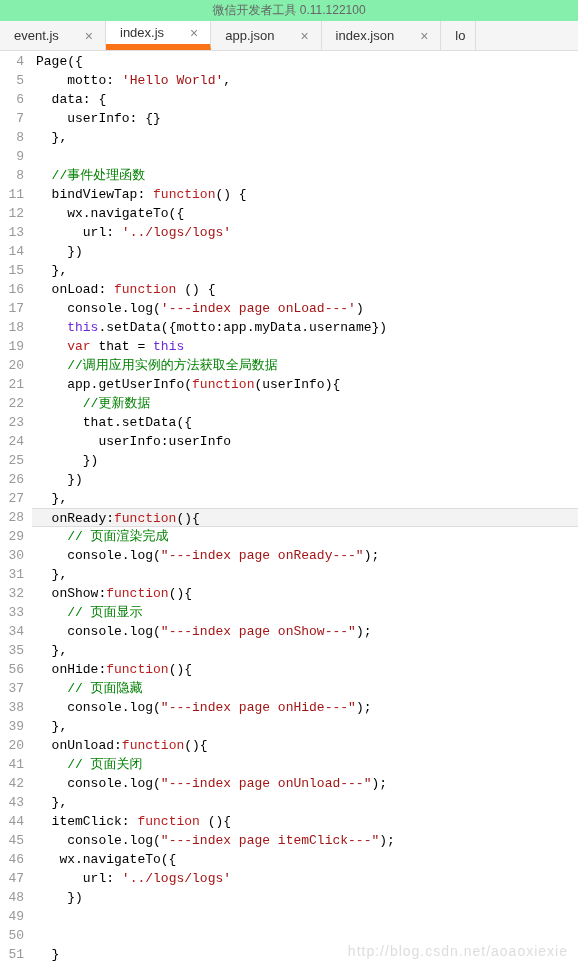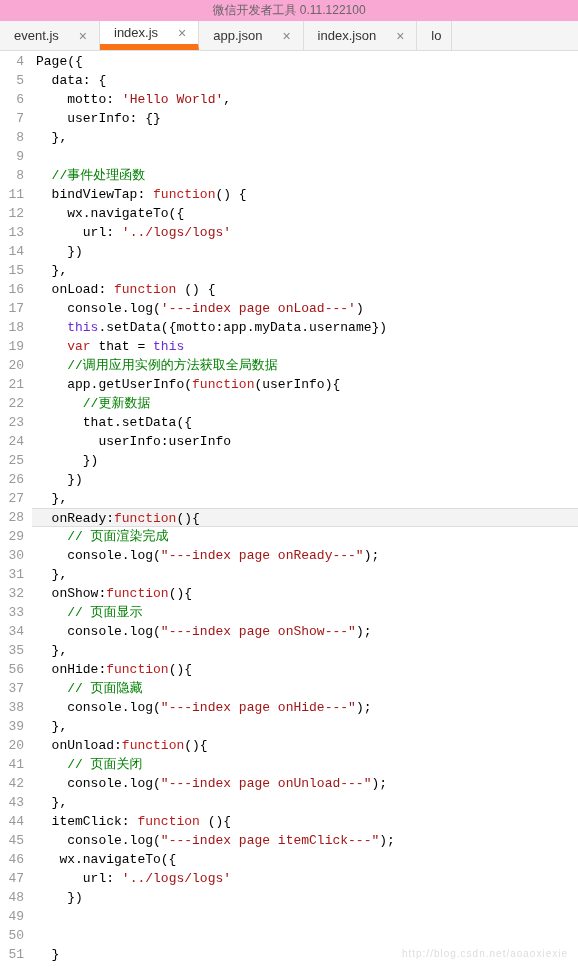--- a/index.html
+++ b/index.html
@@ -4,21 +4,21 @@
   <style>
     * { margin: 0; padding: 0; box-sizing: border-box; }
     body {
       font-family: Consolas, 'Courier New', monospace;
       font-size: 13px;
       background: #fff;
       width: 578px;
       overflow: hidden;
     }
     .title-bar {
-      background: #f9a8d4;
+      background: #86efac;
       padding: 2px 10px;
       font-size: 12px;
       color: #666;
       text-align: center;
       font-family: "Microsoft YaHei", sans-serif;
     }
     .tabs {
       display: flex;
       background: #f5f5f5;
       border-bottom: 1px solid #ddd;
@@ -26,21 +26,21 @@
       align-items: stretch;
     }
     .tab {
       display: flex;
       align-items: center;
       padding: 0 10px 0 14px;
       border-right: 1px solid #ddd;
       font-size: 13px;
       color: #333;
       cursor: pointer;
-      gap: 18px;
+      gap: 24px;
       font-family: -apple-system, sans-serif;
     }
     .tab.active {
       background: #fff;
       border-bottom: 6px solid #f97316;
       font-weight: 500;
     }
     .tab-close {
       font-size: 14px;
       color: #888;
@@ -80,21 +80,21 @@
     .kw { color: #b91c1c; }
     .str { color: #a31515; }
     .com { color: #008000; }
     .this { color: #6d28d9; }
     .ident { color: #000; }
     .watermark {
       position: absolute;
       bottom: 5px;
       right: 10px;
       color: #ddd;
-      font-size: 10px;
+      font-size: 14px;
       font-family: sans-serif;
       letter-spacing: 1px;
     }
   </style>
 </head>
 <body>
 
 <div class="title-bar">微信开发者工具 0.11.122100</div>
 
 <div class="tabs" id="tabs-container">
@@ -165,22 +165,22 @@
       <div class="gutter-line">45</div>
       <div class="gutter-line">46</div>
       <div class="gutter-line">47</div>
       <div class="gutter-line">48</div>
       <div class="gutter-line">49</div>
       <div class="gutter-line">50</div>
       <div class="gutter-line">51</div>
     </div>
   <div class="code" id="code">
     <div class="line"><span class="ident">Page({</span></div>
+      <div class="line"><span class="ident">    motto: </span><span class="str">'Hello World'</span><span class="ident">,</span></div>
       <div class="line"><span class="ident">  data: {</span></div>
-      <div class="line"><span class="ident">    motto: </span><span class="str">'Hello World'</span><span class="ident">,</span></div>
       <div class="line"><span class="ident">    userInfo: {}</span></div>
       <div class="line"><span class="ident">  },</span></div>
       <div class="line"></div>
       <div class="line"><span class="ident">  </span><span class="com">//事件处理函数</span></div>
       <div class="line"><span class="ident">  bindViewTap: </span><span class="kw">function</span><span class="ident">() {</span></div>
       <div class="line"><span class="ident">    wx.navigateTo({</span></div>
       <div class="line"><span class="ident">      url: </span><span class="str">'../logs/logs'</span></div>
       <div class="line"><span class="ident">    })</span></div>
       <div class="line"><span class="ident">  },</span></div>
       <div class="line"><span class="ident">  onLoad: </span><span class="kw">function</span><span class="ident"> () {</span></div>

